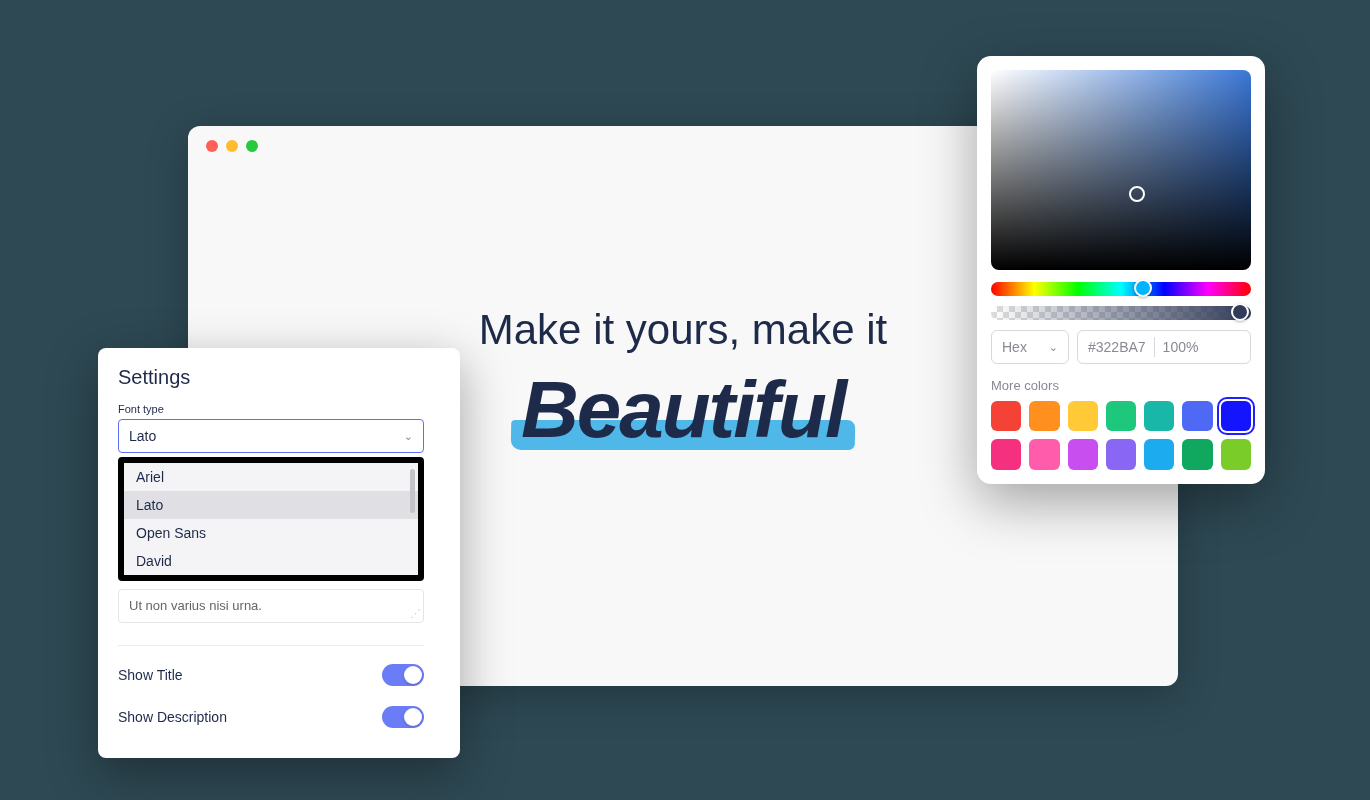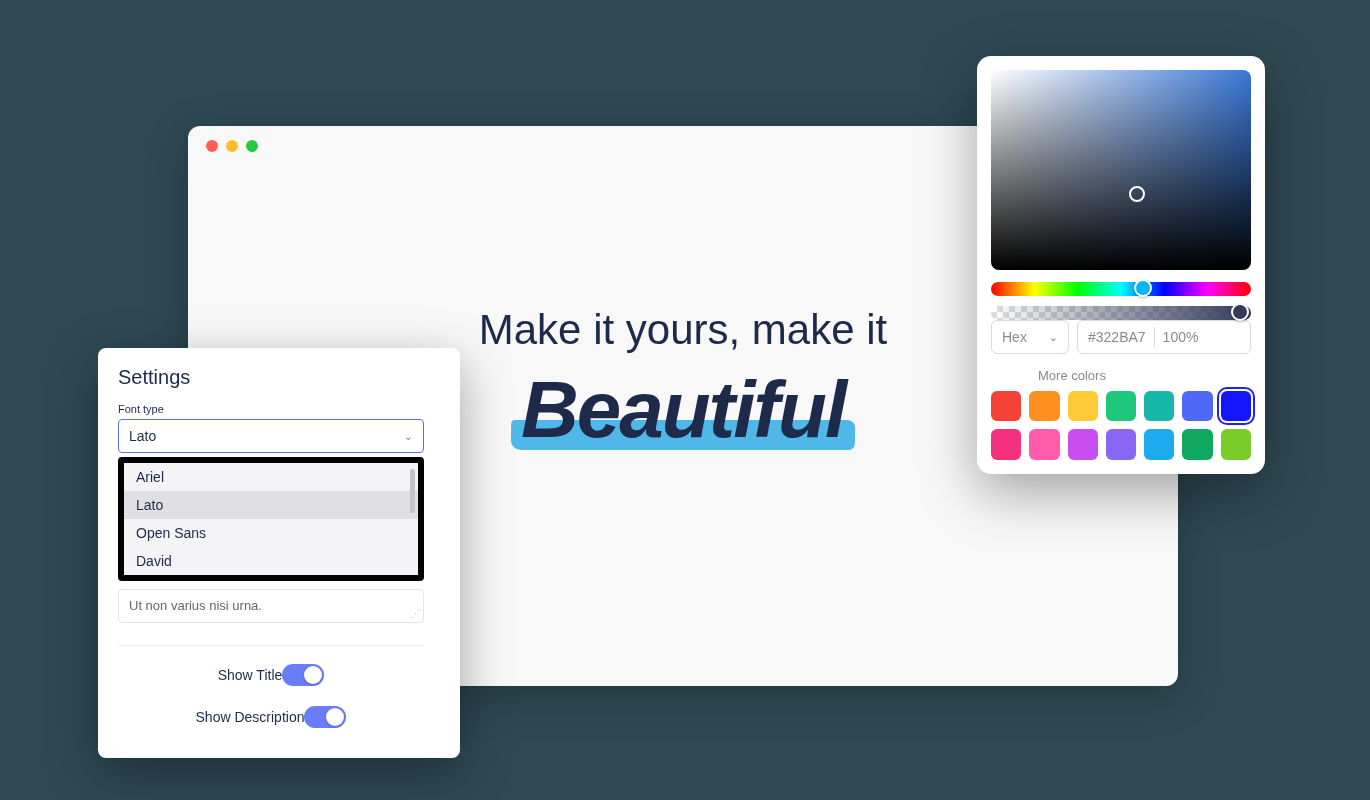--- a/index.html
+++ b/index.html
@@ -155,21 +155,21 @@
   color: #ccc;
   font-size: 11px;
 }
 .divider {
   border-top: 1px solid #ededf0;
   margin: 22px 20px 8px 20px;
 }
 .toggle-row {
   display: flex;
   align-items: center;
-  justify-content: center;
+  justify-content: space-between;
   padding: 10px 20px;
 }
 .toggle-label {
   font-size: 14px;
   color: #1e2a4a;
 }
 .toggle-switch {
   width: 42px;
   height: 22px;
   background: #6b7cf7;
@@ -257,20 +257,21 @@
   width: 18px;
   height: 18px;
   border: 2.5px solid #fff;
   background: #323c5a;
   border-radius: 50%;
   box-shadow: 0 1px 3px rgba(0,0,0,0.3);
 }
 .color-inputs {
   display: flex;
   gap: 8px;
+  margin-top: 10px;
   text-align: right;
 }
 .format-select {
   flex: 0 0 78px;
   height: 34px;
   border: 1.5px solid #d8d8dd;
   border-radius: 6px;
   display: flex;
   align-items: center;
   justify-content: space-between;
@@ -293,21 +294,20 @@
 .hex-divider {
   border-left: 1px solid #d8d8dd;
   height: 20px;
   margin: 0 8px;
 }
 .more-colors-label {
   font-size: 13px;
   color: #898994;
   margin-top: 14px;
   margin-bottom: 8px;
-  margin-left: 47px;
 }
 .swatch-grid {
   display: grid;
   grid-template-columns: repeat(7, 1fr);
   gap: 8px;
 }
 .swatch {
   width: 100%;
   aspect-ratio: 1;
   border-radius: 6px;

